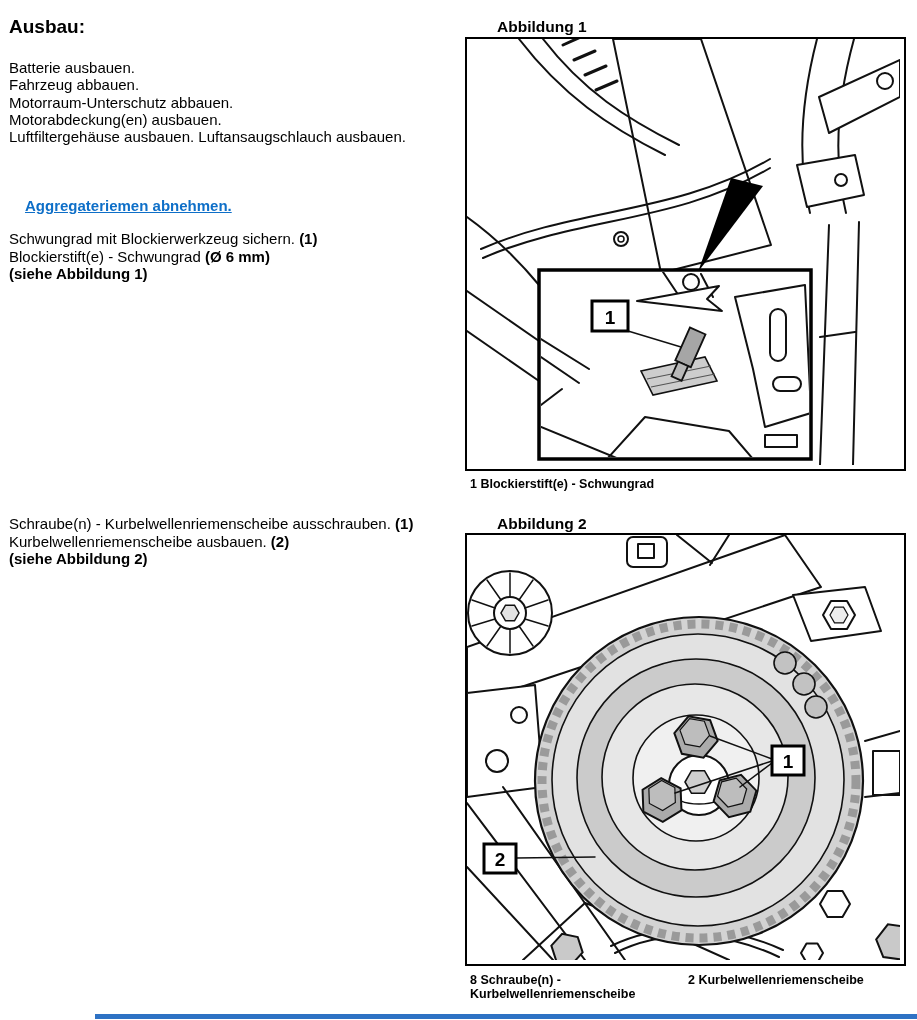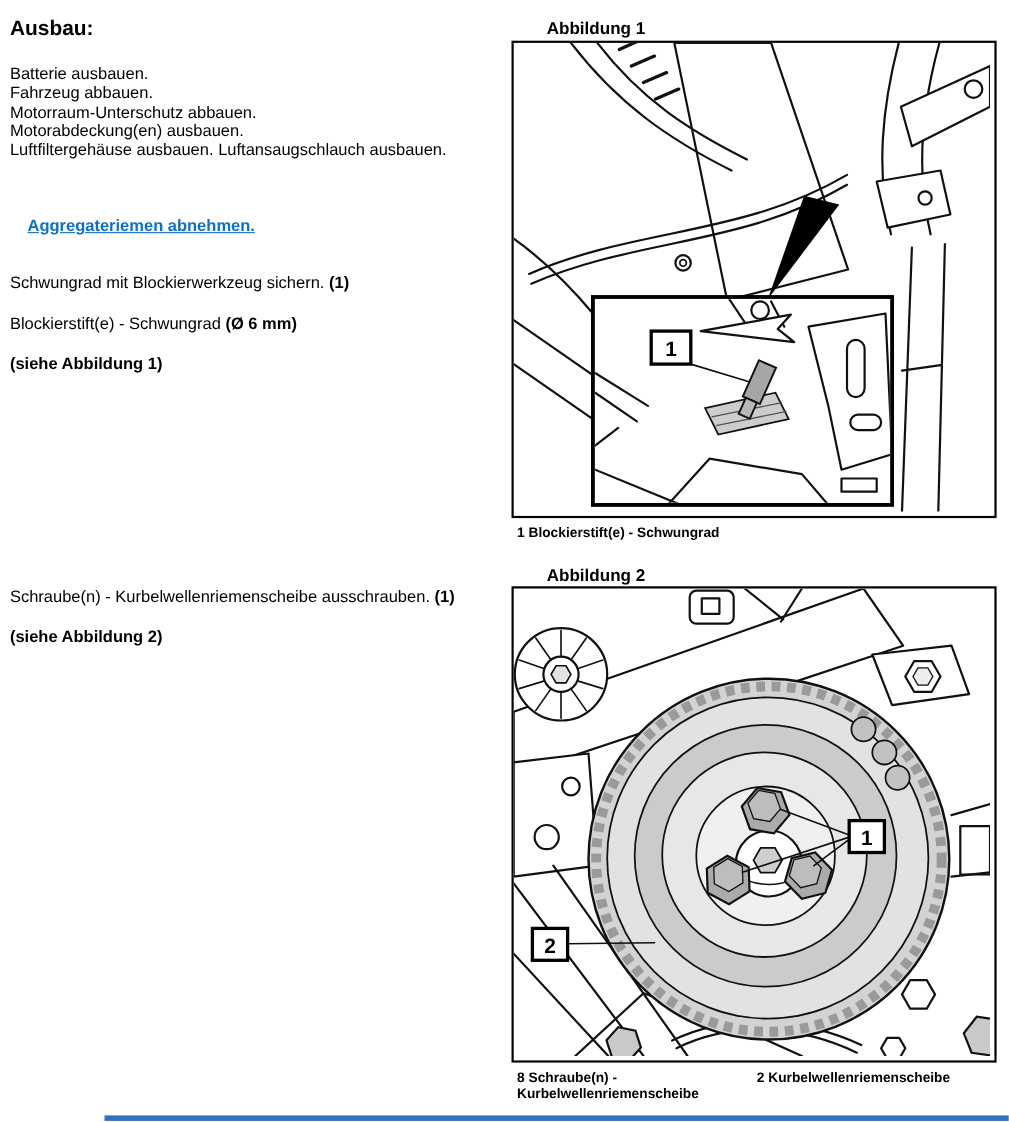--- a/index.html
+++ b/index.html
@@ -5,21 +5,21 @@
   html,body{margin:0;padding:0;}
   body{
     width:917px;height:1020px;position:relative;background:#ffffff;
     font-family:"Liberation Sans",sans-serif;color:#000;overflow:hidden;
   }
   .abs{position:absolute;}
   .doc-title{left:9px;top:16px;font-size:19px;font-weight:bold;}
   .steps{left:9px;top:59px;width:452px;font-size:15px;line-height:17.3px;}
   .link{left:9px;top:197px;font-size:15px;font-weight:bold;text-decoration:underline;color:#0e6fc8;cursor:pointer;margin-left:16px;}
   .tblock{width:452px;font-size:15px;line-height:17.6px;}
-  .tblock .tline{white-space:pre-wrap;margin-top:19px;}
+  .tblock .tline{white-space:pre-wrap;}
   #block1{left:9px;top:230px;}
   #block2{left:9px;top:515px;}
   .fig-title{left:465px;font-size:15.5px;font-weight:bold;margin-left:32px;}
   #fig1-title{top:18px;}
   #fig2-title{top:515px;}
   .fig-box{left:465px;width:437px;border:2px solid #000;background:#fff;overflow:hidden;}
   #fig1-box{top:37px;height:430px;}
   #fig2-box{top:533px;height:429px;}
   .caption{font-size:12.5px;font-weight:bold;line-height:14px;}
   #fig1-caption{left:470px;top:477px;width:430px;}
@@ -49,20 +49,21 @@
 <a class="abs link">Aggregateriemen abnehmen.</a>
 
 <div class="abs tblock" id="block1">
   <div class="tline"><span>Schwungrad mit Blockierwerkzeug sichern. </span><b>(1)</b></div>
   <div class="tline"><span>Blockierstift(e) - Schwungrad </span><b>(Ø 6 mm)</b></div>
   <div class="tline"><span></span><b>(siehe Abbildung 1)</b></div>
 </div>
 
 <div class="abs tblock" id="block2">
   <div class="tline"><span>Schraube(n) - Kurbelwellenriemenscheibe ausschrauben. </span><b>(1)</b></div>
+  <div class="tline"><span>Kurbelwellenriemenscheibe ausbauen. </span><b>(2)</b></div>
   <div class="tline"><span></span><b>(siehe Abbildung 2)</b></div>
 </div>
 
 <div class="abs fig-title" id="fig1-title">Abbildung 1</div>
 <div class="abs fig-box" id="fig1-box">
   <svg width="433" height="426" viewBox="0 0 433 426">
     <g>
       <path class="wh" d="M146,0 L234,0 L304,206 L194,234 Z"></path>
       <path class="ln" d="M52,0 C95,56 142,88 198,116"></path>
       <path class="ln" d="M76,0 C116,52 160,80 212,106"></path>

